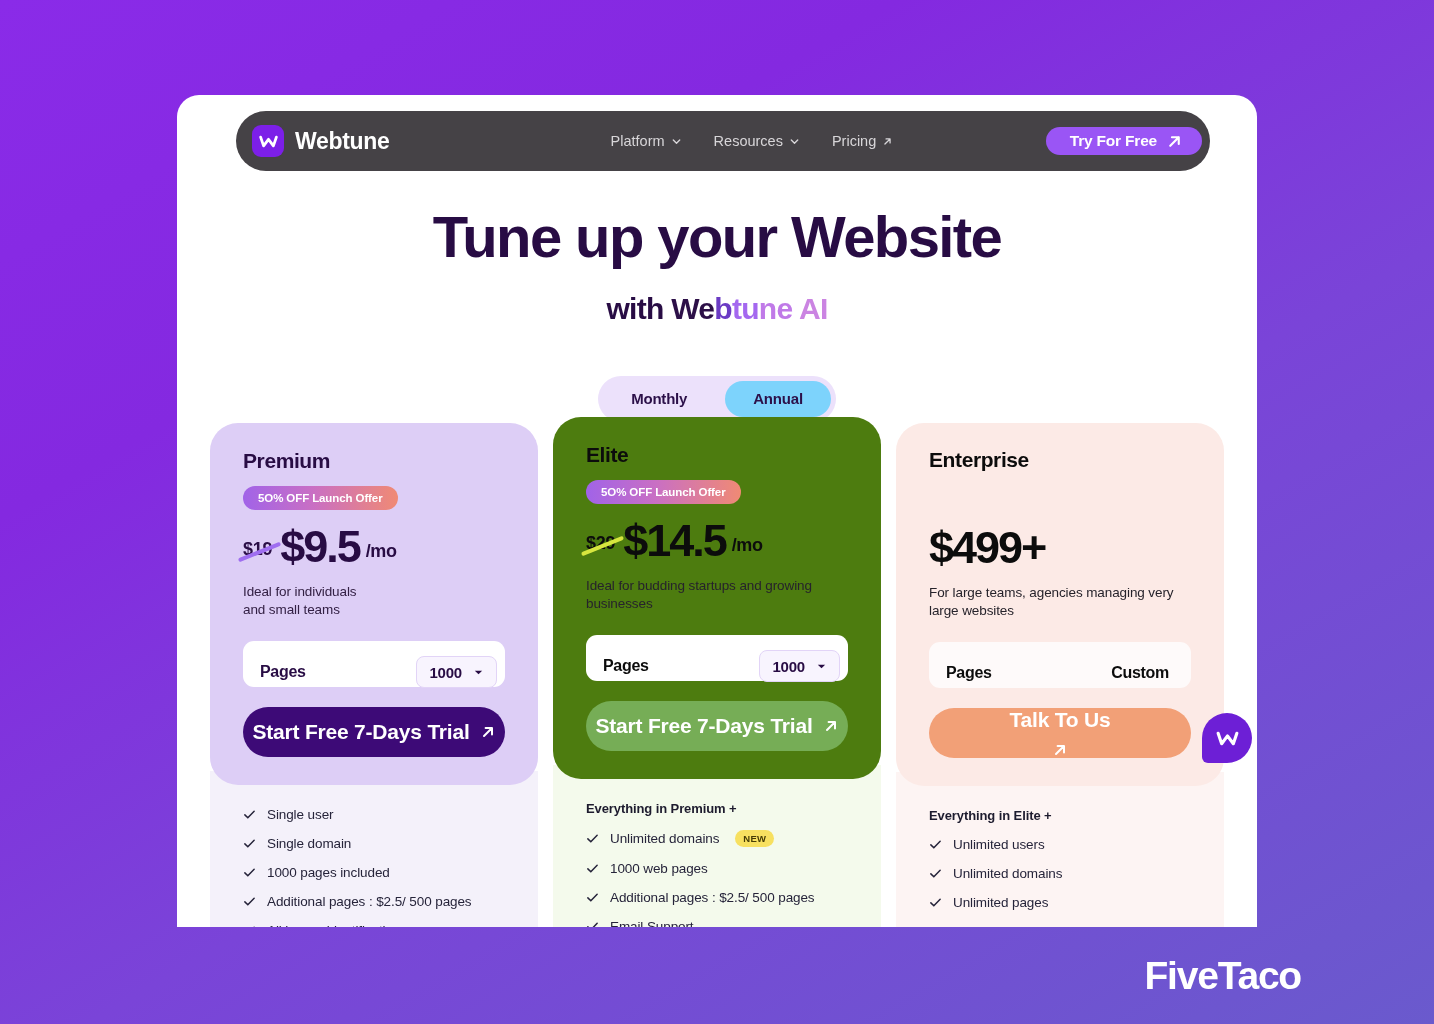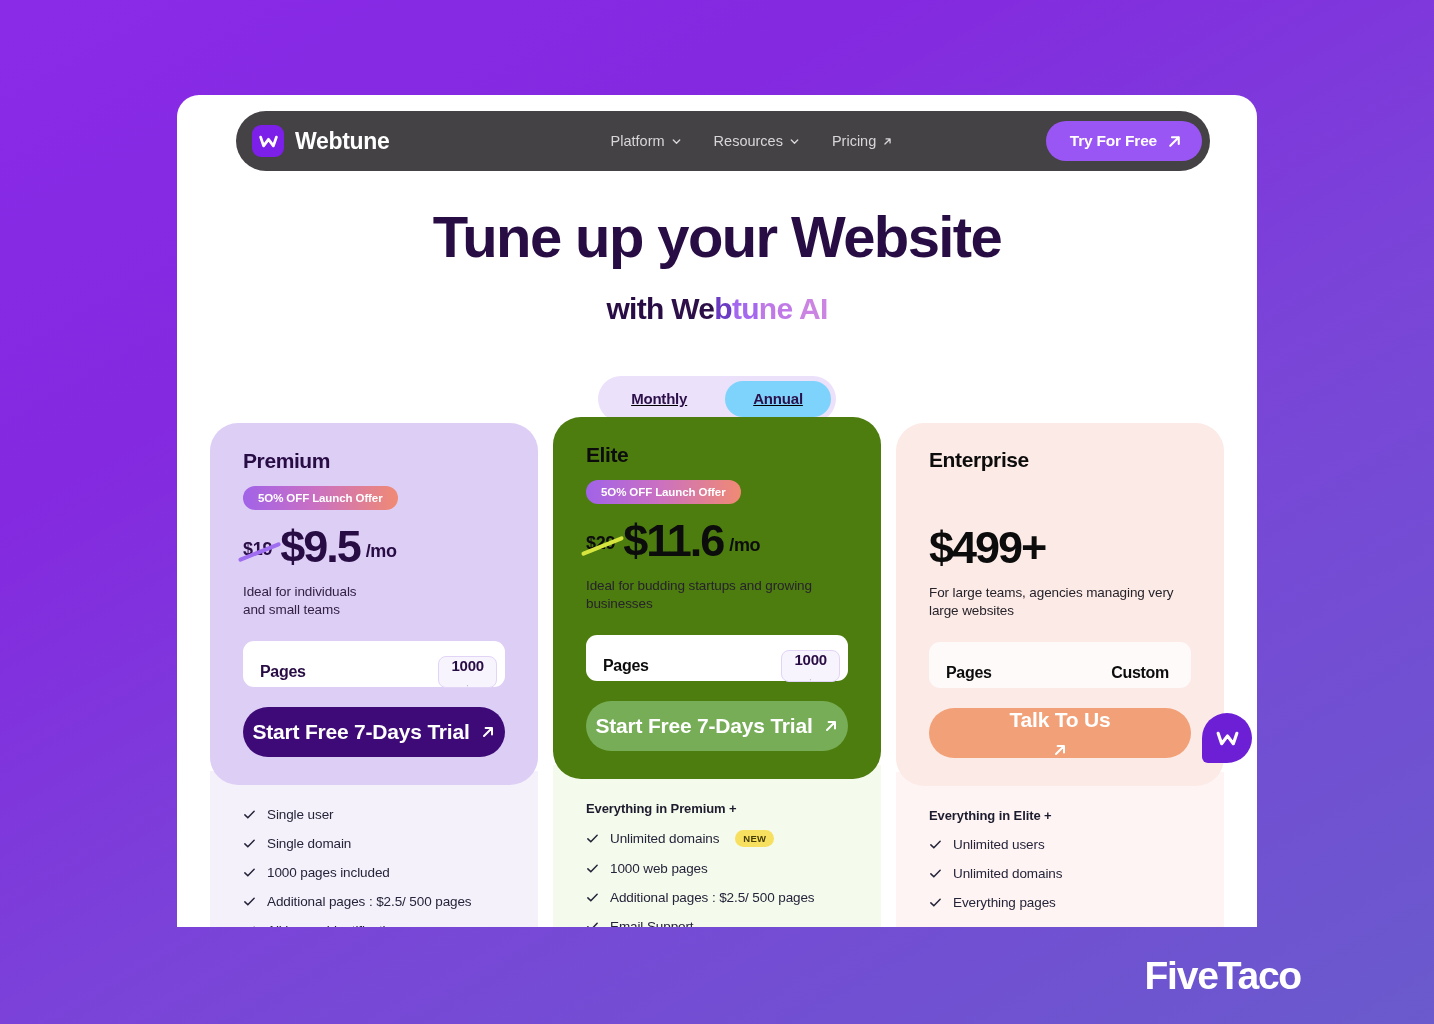--- a/index.html
+++ b/index.html
@@ -85,21 +85,21 @@
     letter-spacing: -0.2px;
     font-family: inherit;
   }
   .btn-try {
     background: #9a55f5;
     color: #ffffff;
     font-size: 15.5px;
     font-weight: bold;
     border: none;
     border-radius: 26px;
-    height: 40px;
+    height: 28px;
     padding: 0 19px 0 24px;
     cursor: pointer;
     display: flex;
     align-items: center;
     gap: 9px;
     letter-spacing: -0.2px;
     font-family: inherit;
   }
   .btn-try svg { width: 17px; height: 17px; display: block; }
 
@@ -127,21 +127,20 @@
 
   
   .toggle-wrap { display: flex; justify-content: center; margin-top: 50px; }
   .toggle {
     background: #ece1fb;
     border-radius: 26px;
     padding: 5px;
     display: flex;
     align-items: center;
     gap: 10px;
-    text-decoration: underline;
   }
   .toggle-opt {
     font-size: 15px;
     font-weight: bold;
     color: #2c1049;
     padding: 0 28px;
     height: 36px;
     line-height: 36px;
     border-radius: 22px;
     cursor: pointer;
@@ -265,21 +264,20 @@
   .pages-select {
     background: #f8f4fe;
     border: 1px solid #e2d4f7;
     border-radius: 8px;
     height: 32px;
     display: flex;
     align-items: center;
     gap: 11px;
     padding: 0 12px;
     cursor: pointer;
-    flex-direction: column;
   }
   .pages-select span { font-size: 15px; font-weight: bold; color: #280c44; letter-spacing: -0.2px; }
   .pages-select svg { width: 11px; height: 11px; display: block; }
   .pages-custom { font-size: 16px; font-weight: bold; color: #0c0c0c; letter-spacing: -0.3px; }
 
   .cta {
     margin-top: 20px;
     width: 100%;
     height: 50px;
     border: none;
@@ -474,21 +472,21 @@
         </div>
       </div>
     </div>
 
     <div class="card elite">
       <div class="card-top">
         <div class="plan-name">Elite</div>
         <div class="badge">5O% OFF Launch Offer</div>
         <div class="price-row">
           <div class="old-price"><span>$29</span><span class="strike"></span></div>
-          <div class="new-price">$11.6</div>
+          <div class="new-price">$14.5</div>
           <div class="per-mo">/mo</div>
         </div>
         <div class="plan-desc">Ideal for budding startups and growing businesses</div>
         <div class="pages-row">
           <div class="pages-label">Pages</div>
           <div class="pages-select">
             <span>1000</span>
             <svg viewBox="0 0 12 12">
                 <path d="M2 4l4 4 4-4z" fill="#280c44"></path>
               </svg>
@@ -560,21 +558,21 @@
         <div class="feat">
           <svg viewBox="0 0 14 14" fill="none">
               <path d="M2 7.4l3.2 3.2L12 3.6" stroke="#26243a" stroke-width="1.6" stroke-linecap="round" stroke-linejoin="round"></path>
             </svg>
           <span>Unlimited domains</span>
         </div>
         <div class="feat">
           <svg viewBox="0 0 14 14" fill="none">
               <path d="M2 7.4l3.2 3.2L12 3.6" stroke="#26243a" stroke-width="1.6" stroke-linecap="round" stroke-linejoin="round"></path>
             </svg>
-          <span>Everything pages</span>
+          <span>Unlimited pages</span>
         </div>
         <div class="feat">
           <svg viewBox="0 0 14 14" fill="none">
               <path d="M2 7.4l3.2 3.2L12 3.6" stroke="#26243a" stroke-width="1.6" stroke-linecap="round" stroke-linejoin="round"></path>
             </svg>
           <span>All issues identification</span>
         </div>
 
       </div>
     </div>

